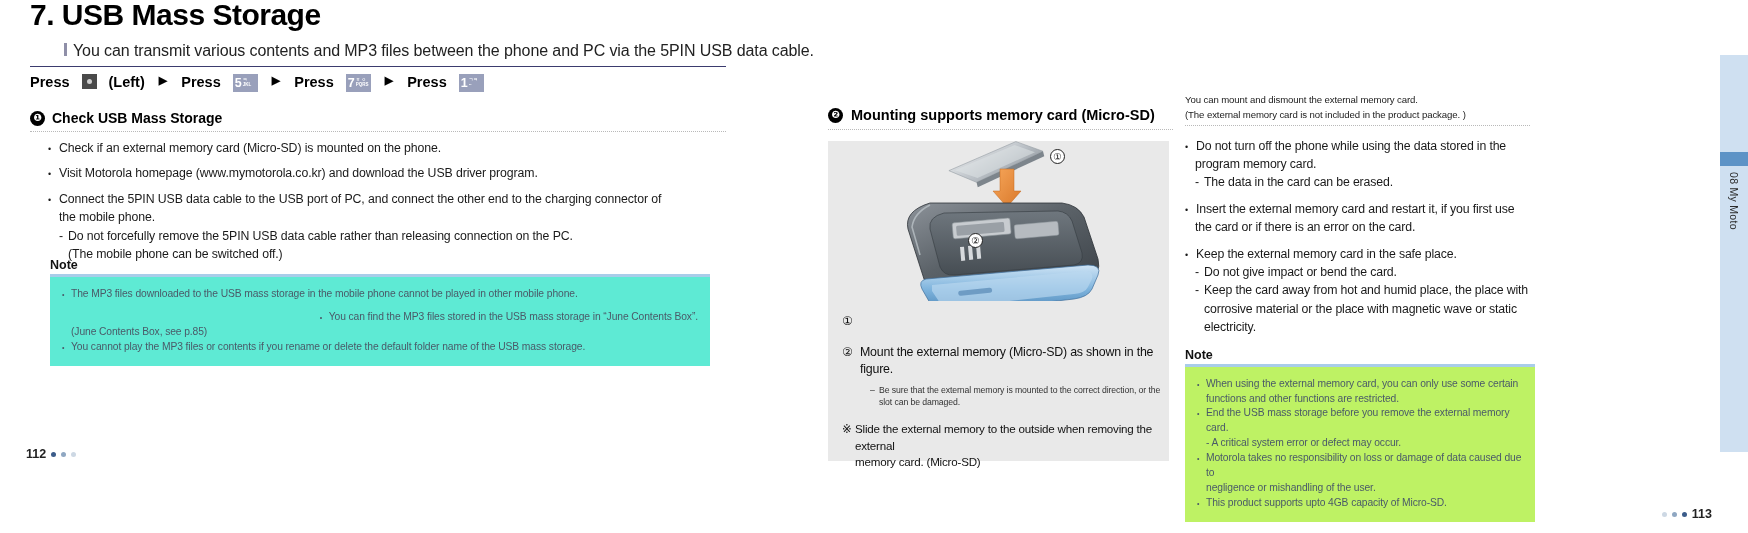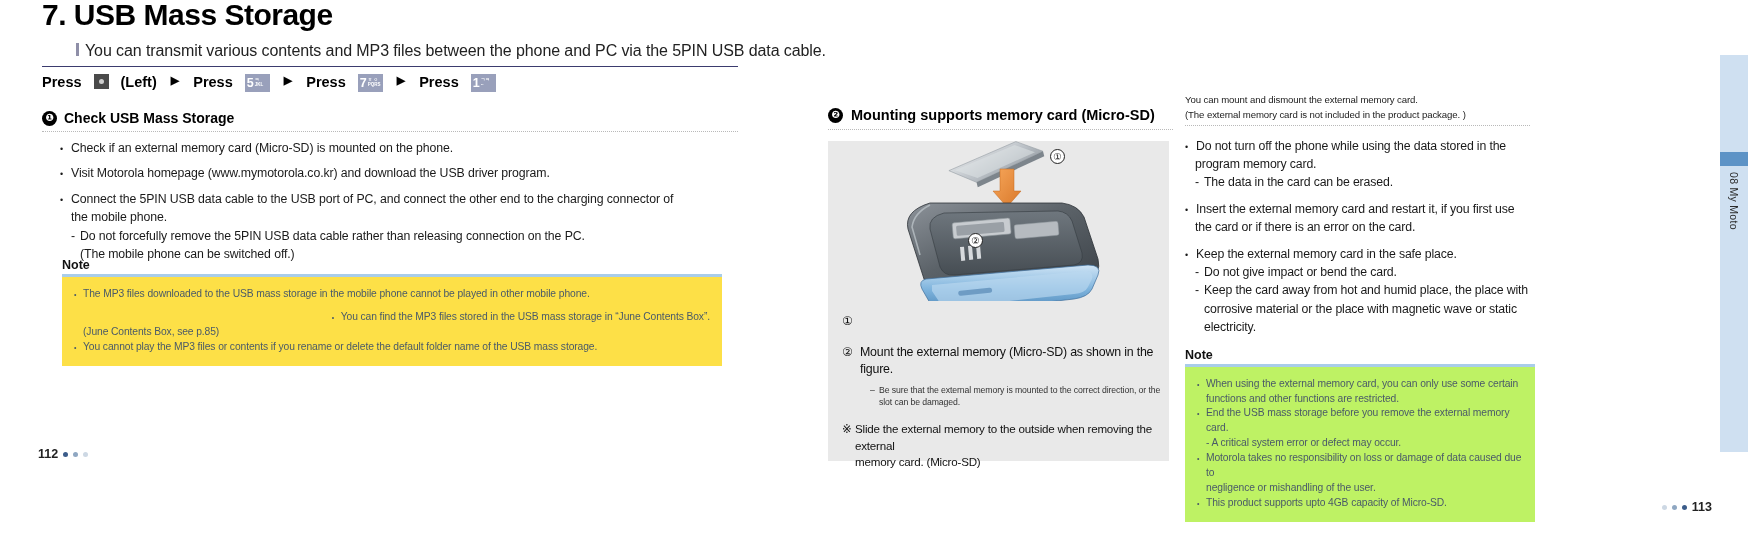--- a/index.html
+++ b/index.html
@@ -11,21 +11,21 @@
   }
   .page {
     position: relative;
     width: 1748px; height: 533px;
     background: #fff;
   }
 
   
   .left-page {
     position: absolute;
-    left: 16px; top: 0;
+    left: 4px; top: 0;
     width: 790px; height: 471px;
   }
   .doc-title {
     position: absolute;
     left: 26px; top: -2px;
     font-size: 30px;
     font-weight: bold;
     letter-spacing: -0.5px;
     color: #000;
     white-space: nowrap;
@@ -175,21 +175,21 @@
   
   .note-wrap { position: absolute; }
   .note-label {
     font-size: 12.5px;
     font-weight: bold;
     color: #111;
     padding-bottom: 2px;
   }
   .note-rule { height: 3px; background: #a9cde9; }
   .note-box {
-    background: #fde047;
+    background: #5eead4;
     padding: 10px 12px 11px 12px;
   }
   .note-box.alt { background: #bef264; }
   .note-li {
     display: flex;
     font-size: 10.3px;
     color: #4a5a68;
     line-height: 1.45;
     letter-spacing: -0.1px;
   }
@@ -365,21 +365,21 @@
   }
   .tab-label span {
     writing-mode: vertical-rl;
     font-size: 10.5px;
     color: #2c2c2c;
     letter-spacing: 0.3px;
     white-space: nowrap;
   }
   .folio-right {
     position: absolute;
-    right: 36px; bottom: 19px;
+    right: 36px; bottom: 12px;
     display: flex; align-items: center; gap: 5px;
   }
 </style>
 </head>
 <body>
 
 <div class="page">
 
   <div class="left-page">
 

